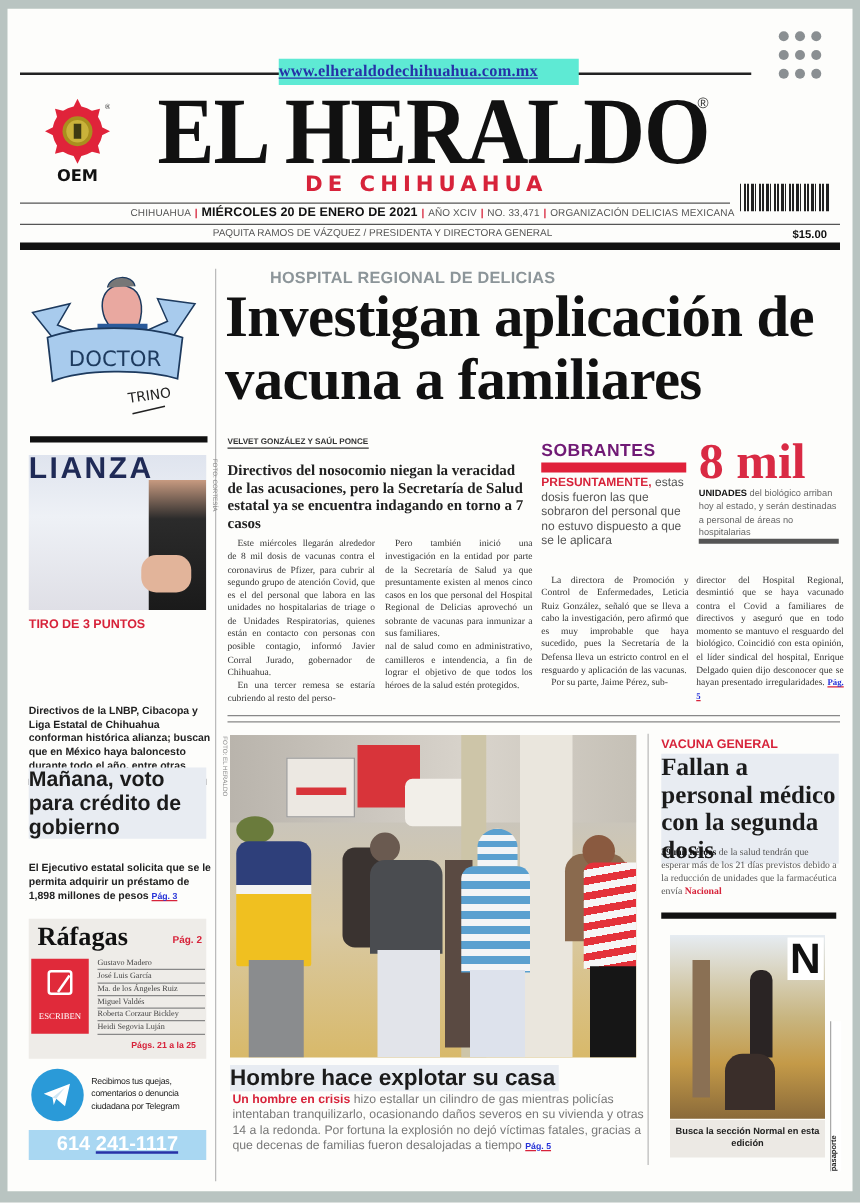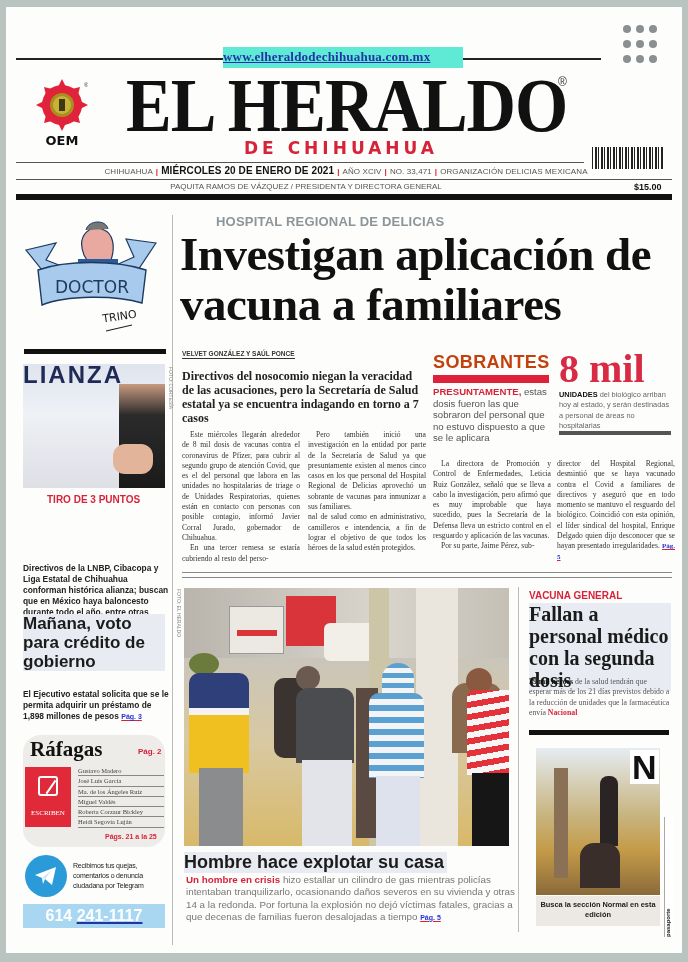--- a/index.html
+++ b/index.html
@@ -37,30 +37,30 @@
   .liga-photo .hand { position: absolute; left: 90px; top: 80px; width: 40px; height: 30px; border-radius: 12px; background: #e2b49a; }
   .credit { position: absolute; left: 162px; top: 360px; font-size: 5px; color: #888; writing-mode: vertical-rl; }
 
   .kicker { font-weight: bold; font-size: 10px; color: #d7233a; }
   .kicker-gray { font-weight: bold; font-size: 13px; color: #8c9599; letter-spacing: 0.2px; }
   .sec-head { font-weight: bold; font-size: 17px; line-height: 19px; color: #1b1b1b; background: #e8ecf2; }
   .blurb { font-weight: bold; font-size: 8.4px; line-height: 11px; color: #222; }
   .tag-red { color: #d7233a; font-weight: bold; }
   .pag-link { color: #2632d8; font-weight: bold; text-decoration: underline; text-decoration-color: #d7233a; font-size: 7px; }
 
-  .liga-kicker { position: absolute; left: 17px; top: 487px; margin-left: 24px; }
+  .liga-kicker { position: absolute; left: 17px; top: 487px; }
   .liga-head { position: absolute; left: 17px; top: 500px; width: 142px; }
   .liga-blurb { position: absolute; left: 17px; top: 556px; width: 146px; }
 
   .rule-c { position: absolute; left: 17px; top: 616px; width: 142px; height: 5px; background: #111; }
   .cong-kicker { position: absolute; left: 17px; top: 630px; }
   .cong-head { position: absolute; left: 17px; top: 607px; width: 142px; }
   .cong-blurb { position: absolute; left: 17px; top: 682px; width: 146px; }
 
-  .rafagas { position: absolute; left: 17px; top: 728px; width: 142px; height: 112px; background: #eeece8; border-radius: 18px; }
+  .rafagas { position: absolute; left: 17px; top: 728px; width: 142px; height: 112px; background: #eeece8; }
   .rafagas .rtitle { position: absolute; left: 7px; top: 2px; font-family: "Liberation Serif", serif; font-weight: bold; font-size: 21px; color: #111; }
   .rafagas .rpag { position: absolute; left: 115px; top: 12px; font-size: 8px; font-weight: bold; color: #d7233a; }
   .rafagas .escriben { position: absolute; left: 2px; top: 32px; width: 46px; height: 60px; background: #e02a3a; }
   .rafagas .escriben .pen { position: absolute; left: 13px; top: 9px; width: 20px; height: 20px; border: 2px solid #fff; border-radius: 3px; }
   .rafagas .escriben .pen:after { content: ""; position: absolute; left: 3px; top: 8px; width: 16px; height: 2px; background: #fff; transform: rotate(-55deg); }
   .rafagas .escriben span { position: absolute; left: 0; width: 46px; top: 42px; font-family: "Liberation Serif", serif; font-size: 7px; color: #fff; text-align: center; }
   .rafagas ul { position: absolute; left: 55px; top: 31px; width: 86px; list-style: none; }
   .rafagas li { font-family: "Liberation Serif", serif; font-size: 6.5px; color: #444; border-bottom: 1px solid #888; line-height: 9.3px; }
   .rafagas .rpages { position: absolute; left: 82px; top: 98px; font-size: 7px; font-weight: bold; color: #d7233a; }
 
@@ -78,21 +78,21 @@
   .byline { position: absolute; left: 176px; top: 343px; font-size: 6.5px; font-weight: bold; color: #333; border-bottom: 1px solid #333; padding-bottom: 1px; }
   .deck { position: absolute; left: 176px; top: 362px; width: 244px; font-family: "Liberation Serif", serif; font-weight: bold; font-size: 12px; line-height: 14px; color: #222; }
   .body-col { position: absolute; font-family: "Liberation Serif", serif; font-size: 7.6px; line-height: 10.3px; color: #333; text-align: justify; }
   .body-col p { text-indent: 8px; }
   .col1 { left: 176px; top: 423px; width: 118px; }
   .col2 { left: 302px; top: 423px; width: 118px; }
   .col3 { left: 427px; top: 452px; width: 118px; }
   .col4 { left: 551px; top: 452px; width: 118px; }
 
   .sobrantes { position: absolute; left: 427px; top: 345px; width: 116px; }
-  .sobrantes .shead { font-weight: bold; font-size: 18px; color: #c2410c; letter-spacing: 0.4px; }
+  .sobrantes .shead { font-weight: bold; font-size: 14px; color: #701a75; letter-spacing: 0.4px; }
   .sobrantes .sbar { height: 8px; background: #e0213a; margin-top: 2px; }
   .sobrantes .stxt { margin-top: 3px; font-size: 9.6px; line-height: 11.5px; color: #555; }
   .ochomil { position: absolute; left: 553px; top: 342px; font-family: "Liberation Serif", serif; font-weight: bold; font-size: 40px; line-height: 40px; color: #d92a44; }
   .ochomil-txt { position: absolute; left: 553px; top: 383px; width: 116px; font-size: 7.4px; line-height: 10.3px; color: #666; }
   .ochomil-txt b { color: #111; }
   .ochomil-rule { position: absolute; left: 553px; top: 424px; width: 112px; height: 4px; background: #555; }
 
   .double-rule { position: absolute; left: 176px; top: 565px; width: 490px; height: 6px; border-top: 1px solid #888; border-bottom: 1px solid #888; }
 
   .photo { position: absolute; left: 178px; top: 581px; width: 325px; height: 258px; overflow: hidden; background: linear-gradient(180deg, #a8a8a4 0%, #c9c5bc 25%, #d9c9a2 60%, #d8b96a 100%); }

